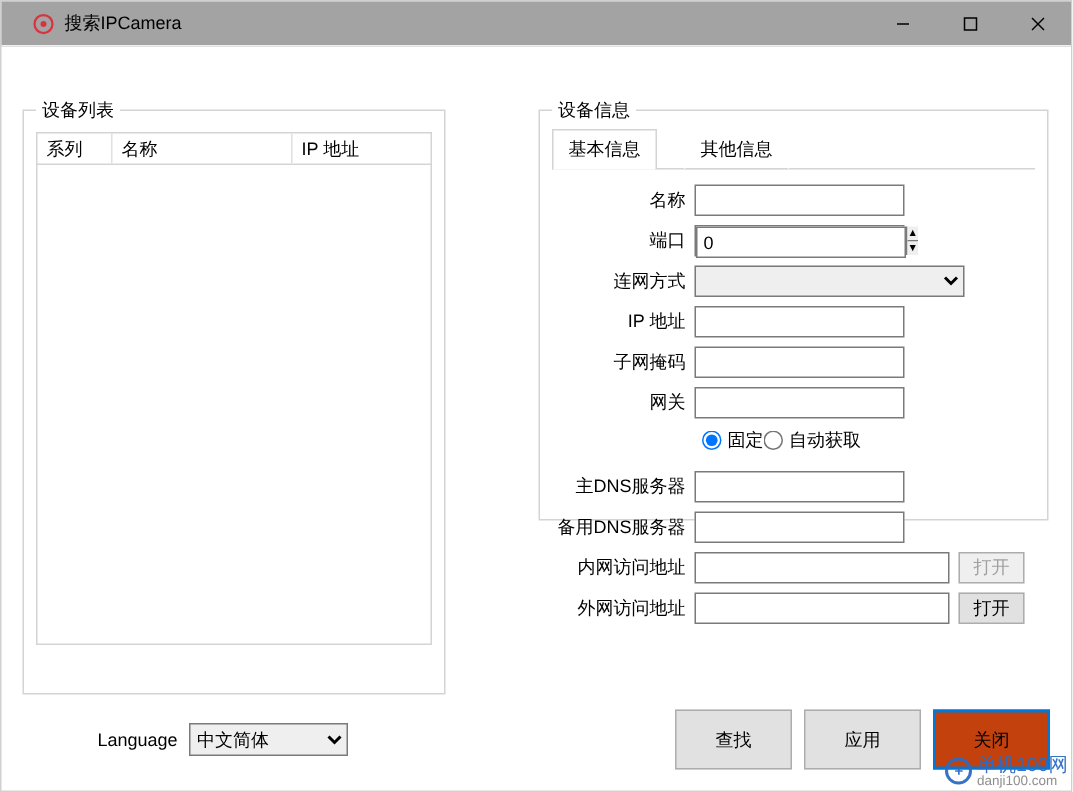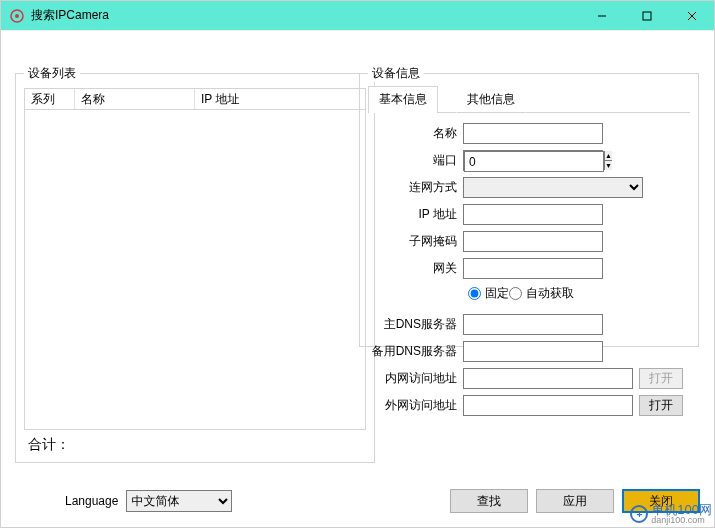--- a/index.html
+++ b/index.html
@@ -1,28 +1,28 @@
 <!DOCTYPE html>
 <html><head>
 <meta charset="utf-8">
 <style>
 * { box-sizing: border-box; font-family: "Microsoft YaHei", "SimSun", Arial, sans-serif; }
 body { margin: 0; background: #fff; font-size: 12px; color: #000; }
 .window { width: 715px; height: 528px; border: 1px solid #d0d0d0; position: relative; background: #fff; }
-.titlebar { height: 30px; display: flex; align-items: center; padding-left: 8px; background: #5eead4; border-bottom: 1px solid #f0f0f0; }
+.titlebar { height: 30px; display: flex; align-items: center; padding-left: 20px; background: #a3a3a3; border-bottom: 1px solid #f0f0f0; }
 .titlebar .icon { width: 16px; height: 16px; margin-right: 6px; display: flex; align-items: center; justify-content: center; }
 .titlebar .title { flex: 1; font-size: 12px; }
 .titlebar .winbtns { display: flex; }
 .titlebar .winbtn { width: 45px; height: 30px; display: flex; align-items: center; justify-content: center; color: #333; cursor: pointer; }
 .content { position: absolute; top: 30px; left: 0; right: 0; bottom: 0; padding: 10px 14px 14px 14px; }
 
 .fieldset { border: 1px solid #d4d4d4; position: absolute; padding: 8px 8px 8px 8px; }
 .fieldset .legend { position: absolute; top: -9px; left: 8px; background: #fff; padding: 0 4px; font-size: 12px; }
 
-.device-list-fs { top: 42px; left: 14px; width: 360px; height: 390px; }
+.device-list-fs { top: 42px; left: 14px; width: 282px; height: 390px; }
 .device-info-fs { top: 42px; left: 358px; width: 340px; height: 274px; }
 
 .table-head { display: flex; border: 1px solid #d4d4d4; height: 22px; margin-top: 6px; }
 .table-head .col { padding: 2px 6px; border-right: 1px solid #e0e0e0; font-size: 12px; }
 .table-head .col:last-child { border-right: none; flex: 1; }
 .col-series { width: 50px; }
 .col-name { width: 120px; }
 .table-body { border: 1px solid #d4d4d4; border-top: none; height: 320px; background: #fff; }
 .total { margin-top: 6px; font-size: 14px; padding-left: 4px; }
 
@@ -48,22 +48,22 @@
 .radio-row input[type="radio"] { margin: 0; }
 
 .row .openbtn { width: 44px; height: 21px; margin-left: 6px; border: 1px solid #adadad; background: #e1e1e1; font-size: 12px; cursor: pointer; }
 .row .openbtn:disabled { color: #a0a0a0; background: #efefef; }
 .row.url input[type="text"] { width: 170px; }
 
 .bottom { position: absolute; bottom: 14px; left: 14px; right: 14px; display: flex; }
 .lang-area { display: flex; align-items: center; gap: 8px; margin-left: 50px; }
 .lang-area select { width: 106px; height: 22px; border: 1px solid #7a7a7a; font-size: 12px; }
 .btns { margin-left: auto; display: flex; gap: 8px; }
-.btns button { width: 78px; height: 24px; border: 1px solid #adadad; background: #e1e1e1; font-size: 12px; cursor: pointer; }
-.btns button.primary { border: 2px solid #0078d7; background: #eab308; }
+.btns button { width: 78px; height: 40px; border: 1px solid #adadad; background: #e1e1e1; font-size: 12px; cursor: pointer; }
+.btns button.primary { border: 2px solid #0078d7; background: #c2410c; }
 
 .watermark { position: absolute; bottom: 2px; right: 2px; display: flex; align-items: center; gap: 3px; font-size: 13px; color: #2b6cc4; opacity: 0.95; }
 .watermark .circ { width: 18px; height: 18px; border: 2px solid #2b6cc4; border-radius: 50%; display: flex; align-items: center; justify-content: center; font-size: 10px; font-weight: bold; }
 </style>
 </head>
 <body>
 
 <div class="window">
   <div class="titlebar">
     <span class="icon">
@@ -96,21 +96,20 @@
   <div class="content">
 
     <div class="fieldset device-list-fs">
       <div class="legend">设备列表</div>
       <div class="table-head">
         <div class="col col-series">系列</div>
         <div class="col col-name">名称</div>
         <div class="col">IP 地址</div>
       </div>
       <div class="table-body"></div>
-      <div class="total">合计：</div>
     </div>
 
     <div class="fieldset device-info-fs">
       <div class="legend">设备信息</div>
       <div class="tabs">
         <div class="tab active">基本信息</div>
         <div class="tab">其他信息</div>
       </div>
 
       <div class="form">

